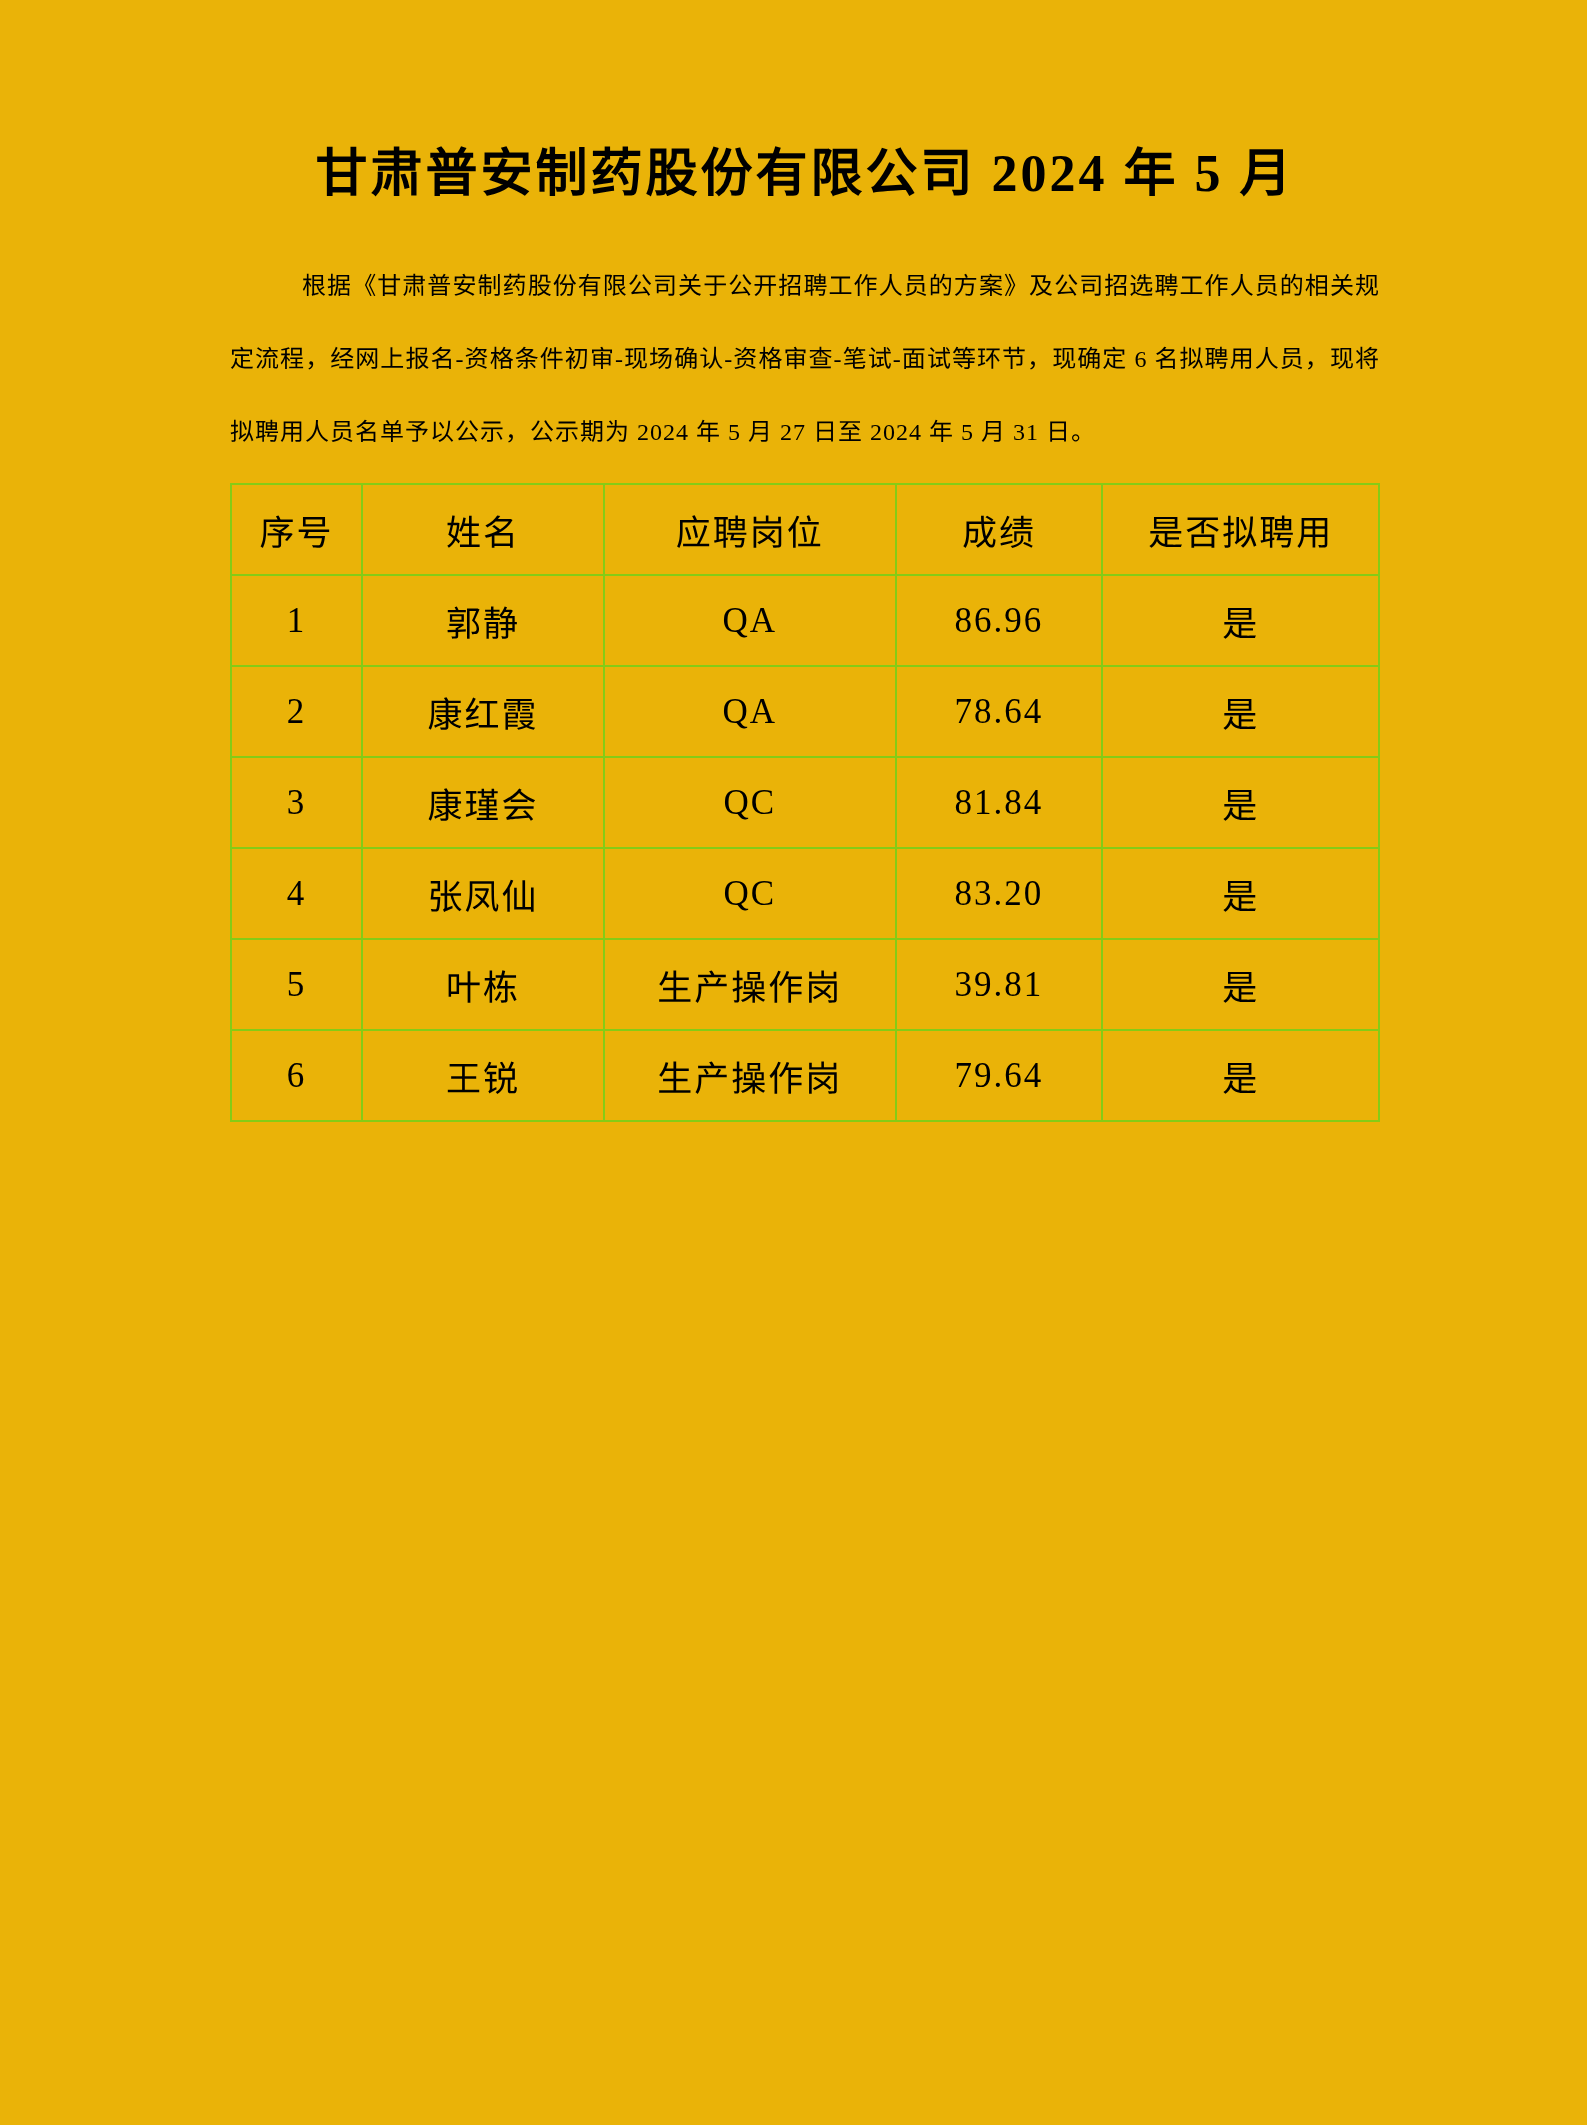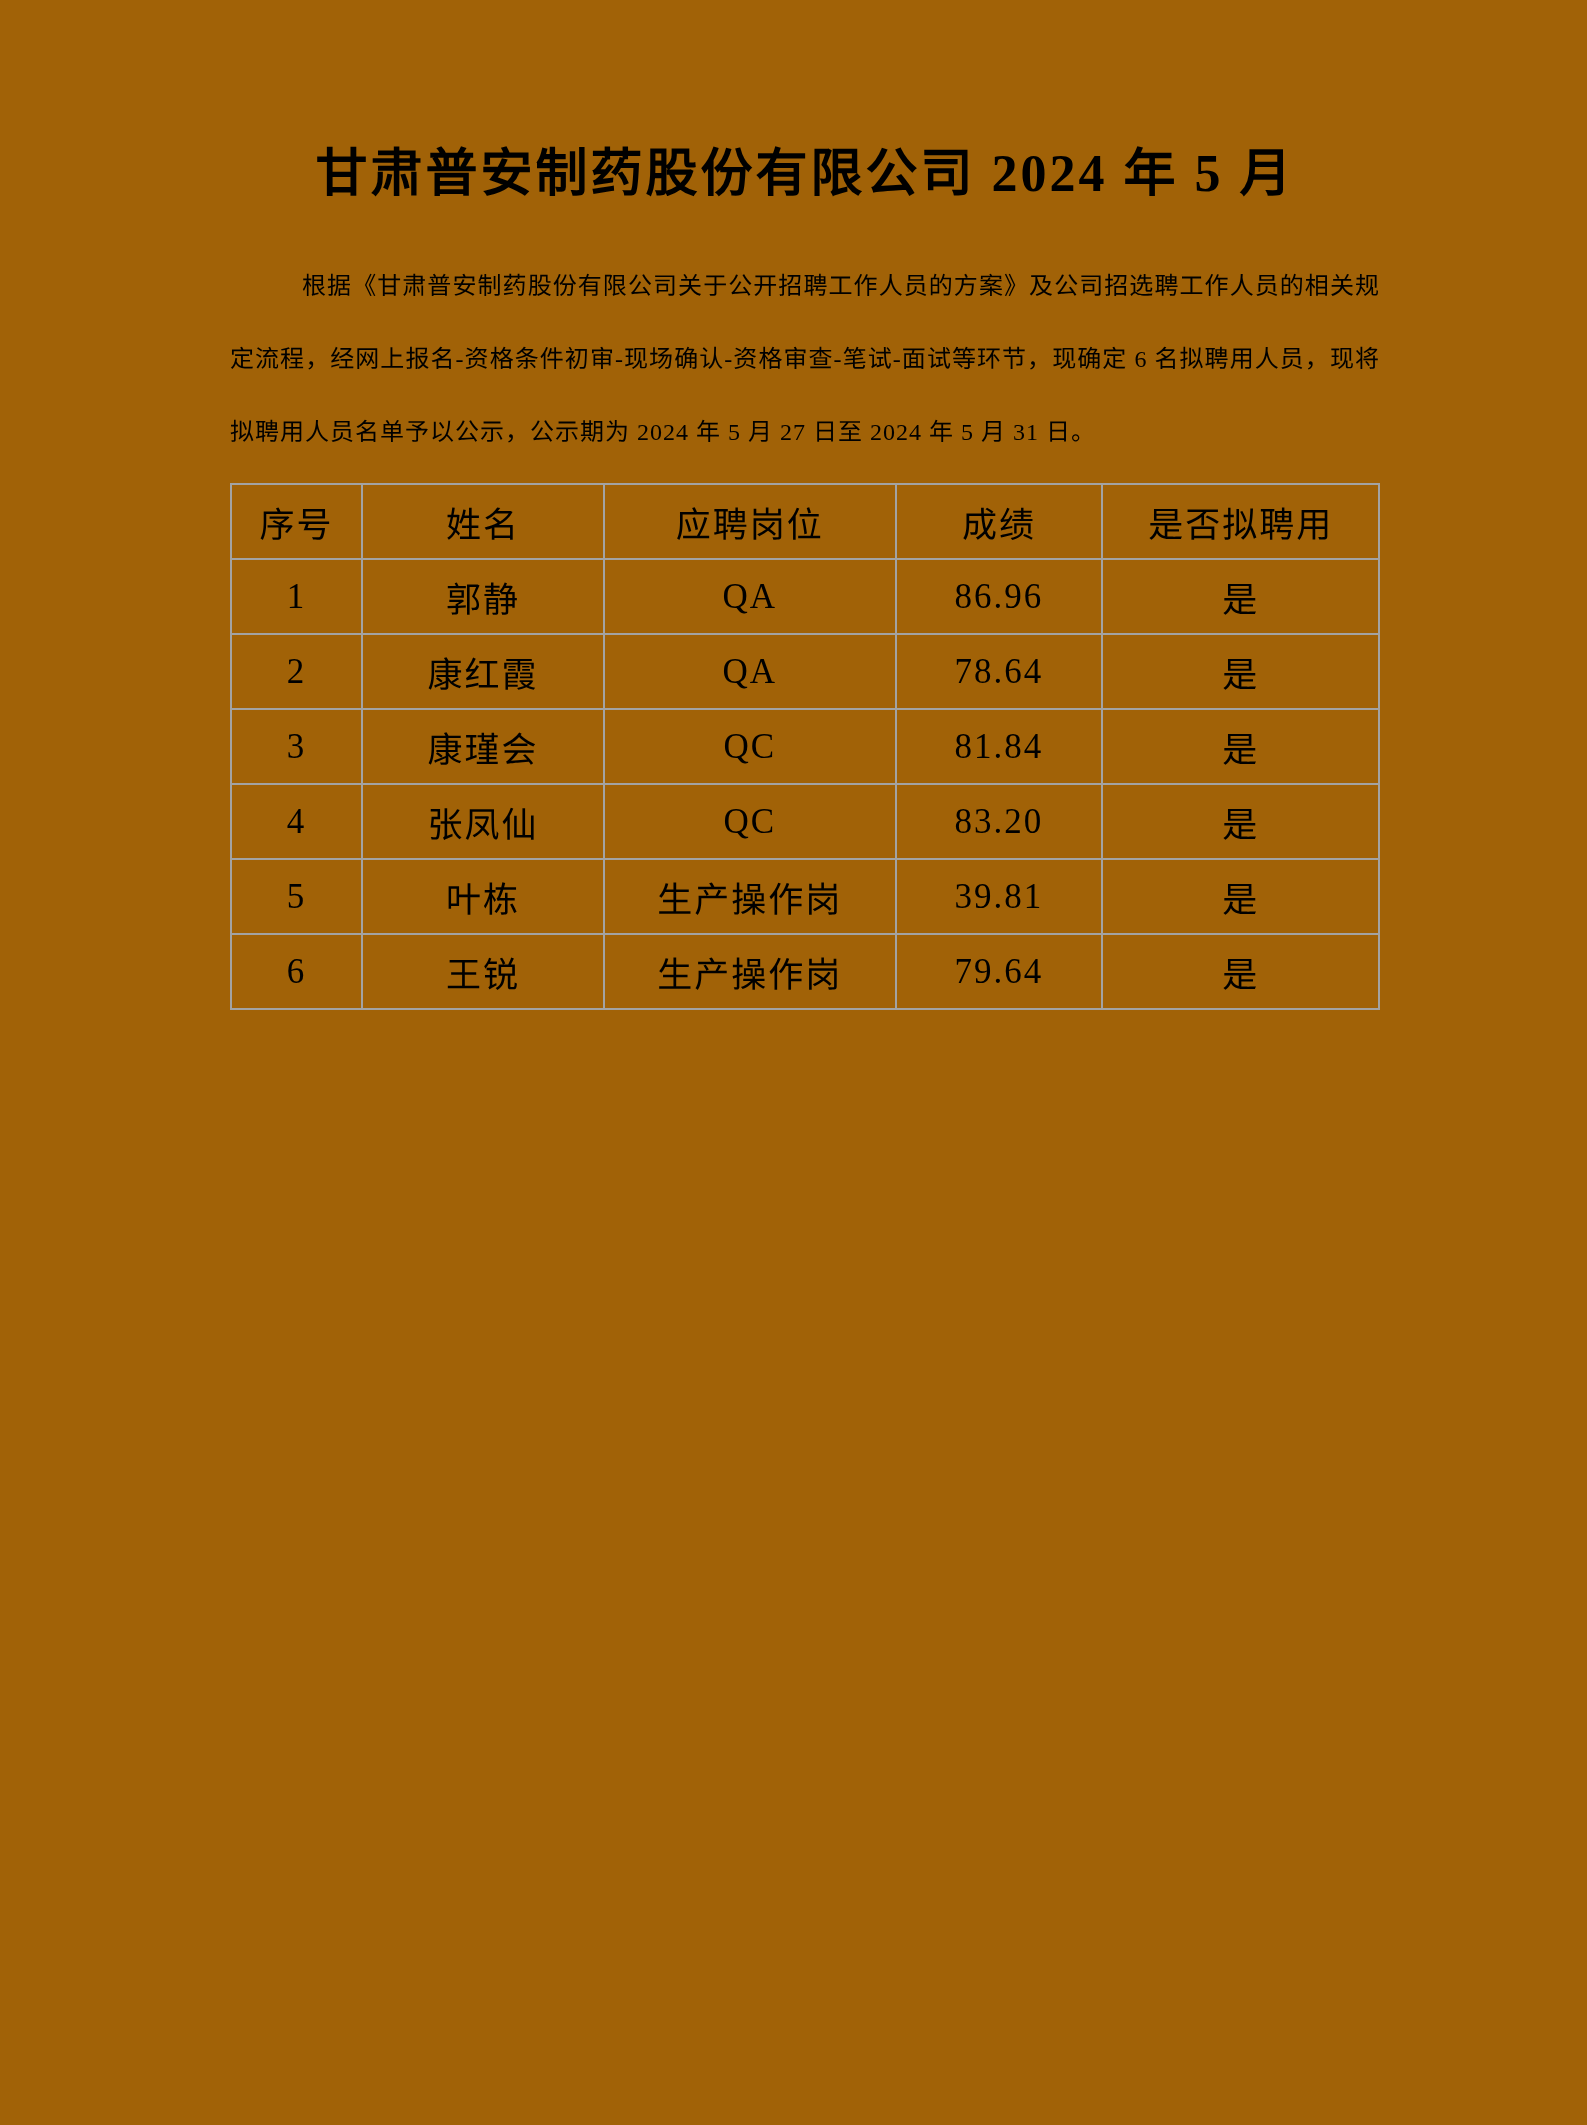--- a/index.html
+++ b/index.html
@@ -5,21 +5,21 @@
   html, body {
     margin: 0;
     padding: 0;
     background: #ffffff;
   }
   .page {
     position: relative;
     box-sizing: border-box;
     width: 1587px;
     height: 2125px;
-    background: #a16207;
+    background: #eab308;
     color: #000000;
     padding: 138px 207px 0 230px;
     font-family: "Liberation Serif", "DejaVu Serif", serif;
     overflow: hidden;
   }
   .doc-title {
     margin: 0 0 40px 0;
     text-align: center;
     font-size: 52px;
     font-weight: bold;
@@ -38,27 +38,27 @@
     letter-spacing: 1px;
   }
   table.hiring-table {
     width: 100%;
     margin-top: 14px;
     border-collapse: collapse;
     table-layout: fixed;
   }
   table.hiring-table th,
   table.hiring-table td {
-    border: 2px solid #a3a3a3;
+    border: 2px solid #84cc16;
     height: 73px;
     text-align: center;
     vertical-align: middle;
     font-size: 35px;
     font-weight: normal;
-    padding: 0;
+    padding: 8px;
     letter-spacing: 2px;
   }
   .col-seq      { width: 11.4%; }
   .col-name     { width: 21.1%; }
   .col-position { width: 25.4%; }
   .col-score    { width: 18.0%; }
   .col-hired    { width: 24.1%; }
   .footer {
     margin-top: 150px;
     text-align: right;

